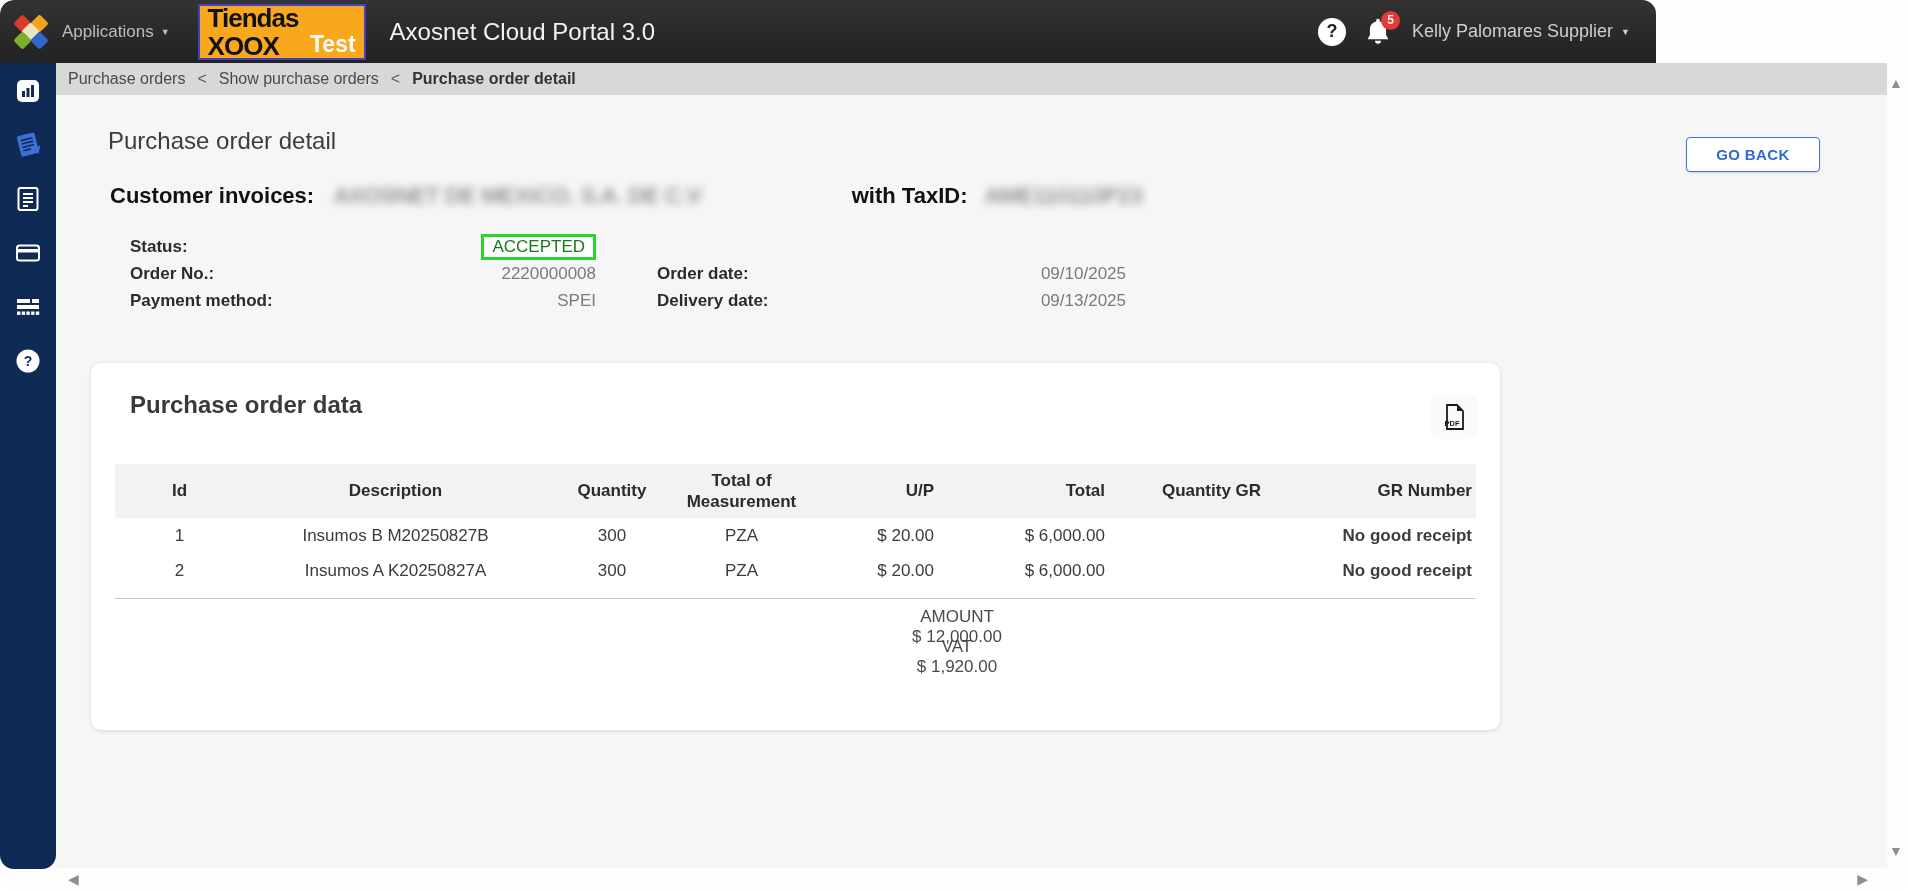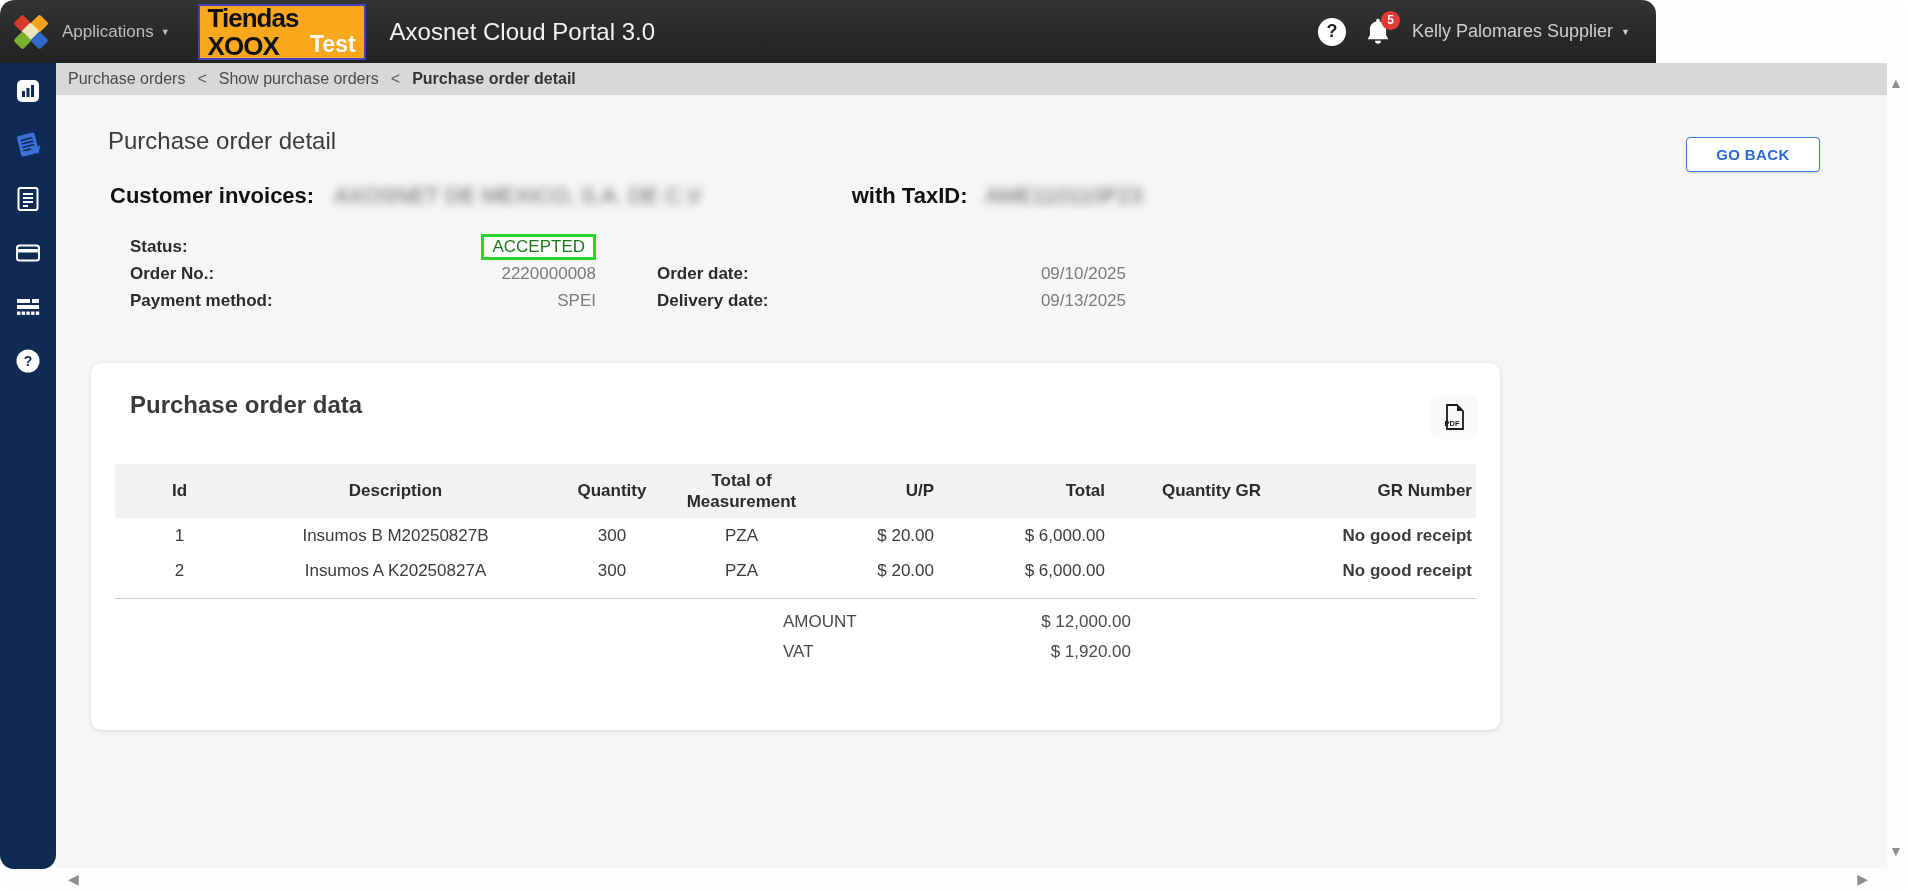--- a/index.html
+++ b/index.html
@@ -83,21 +83,21 @@
   table.po thead tr { background:#f2f2f2; height:54px; }
   table.po th { font-size:17px; font-weight:700; color:#2b2b2b; line-height:1.25; padding:0 4px; }
   table.po td { font-size:17px; color:#3c3c3c; height:35px; padding:0 4px; }
   .col-c { text-align:center; }
   .col-r { text-align:right; }
   th.col-last, td.col-last { padding-right:14px; text-align:right; }
   td.gr-red { color:#e00000; font-weight:bold; font-size:14px; }
   .table-divider { position:absolute; left:24px; top:235px; width:1361px; border-top:1px solid #cccccc; }
 
   .summary { position:absolute; left:692px; top:244px; width:348px; }
-  .srow { height:30px; display:flex; align-items:center; justify-content:space-between; font-size:17px; color:#4a4a4a; }
+  .srow { height:30px; display:flex; align-items:center; justify-content:space-between; font-size:17px; color:#4a4a4a;flex-direction:column; }
   .srow .sval { text-align:right; }
 
   
   .vscroll { position:absolute; right:0; top:63px; width:21px; height:804px; background:#fdfdfd; z-index:1; }
   .vscroll .arr-up { position:absolute; top:12px; left:2px; color:#8f8f8f; font-size:14px; cursor:pointer; }
   .vscroll .arr-down { position:absolute; bottom:8px; left:2px; color:#8f8f8f; font-size:14px; cursor:pointer; }
   .hscroll { position:absolute; left:56px; bottom:0; width:1852px; height:23px; background:#fdfdfd; }
   .hscroll .arr-left { position:absolute; left:12px; top:3px; color:#8f8f8f; font-size:14px; cursor:pointer; }
   .hscroll .arr-right { position:absolute; right:40px; top:3px; color:#8f8f8f; font-size:14px; cursor:pointer; }
 </style>

